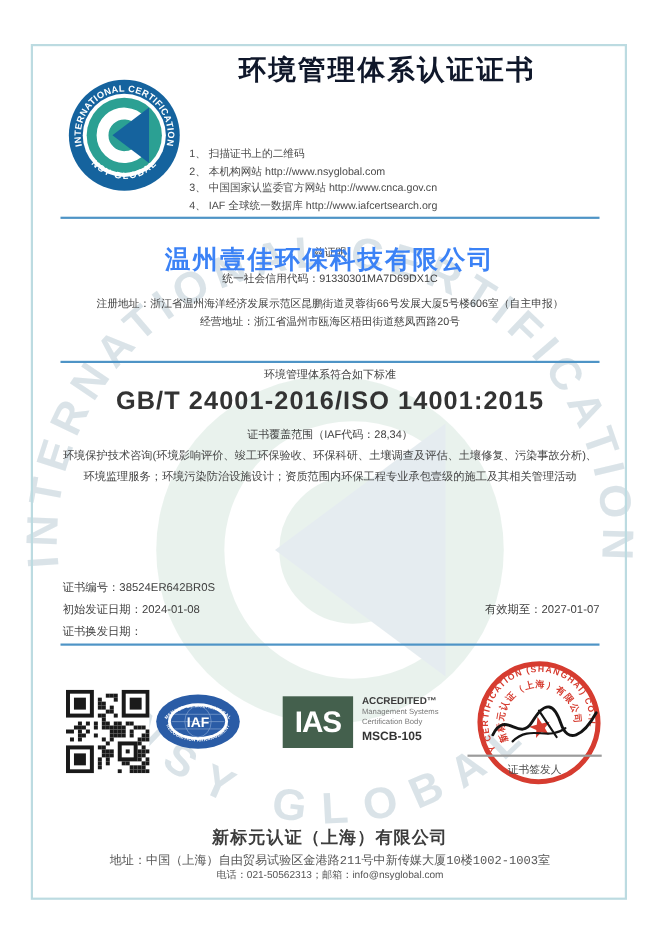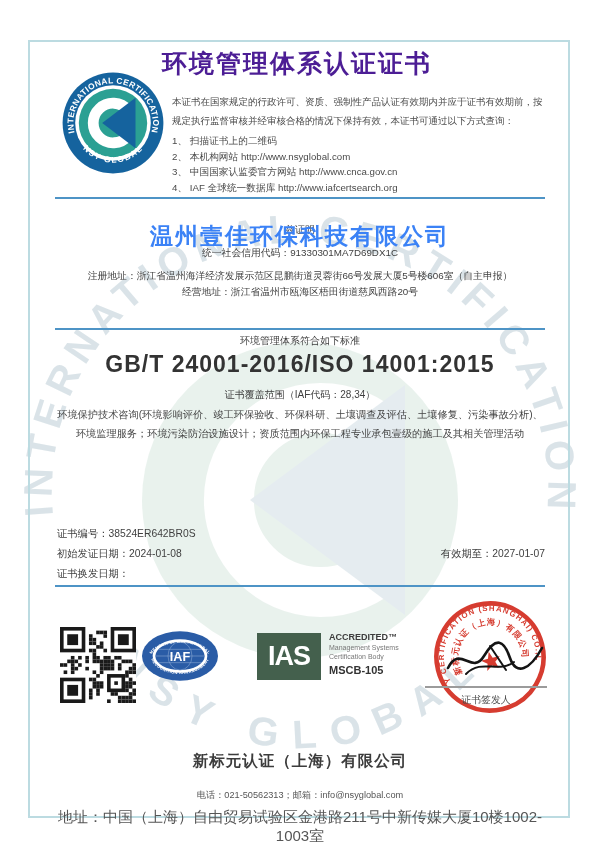--- a/index.html
+++ b/index.html
@@ -2,22 +2,22 @@
 <html><head>
 <meta charset="utf-8">
 <style>
   html,body{margin:0;padding:0;background:#ffffff;}
   .page{position:relative;width:600px;height:848px;background:#ffffff;overflow:hidden;
         font-family:"Liberation Sans","DejaVu Sans",sans-serif;color:#3f3f3f;}
   .abs{position:absolute;}
   .frame{left:28px;top:40px;width:538px;height:774px;border:2px solid #bcdbe1;}
   .watermark{left:0;top:200px;width:600px;height:600px;opacity:.5;pointer-events:none;}
   .logo{left:59px;top:69px;width:108px;height:108px;}
-  .title{left:162px;top:47px;width:380px;font-size:25px;font-weight:bold;
-         color:#4c1d95;letter-spacing:2px;}
+  .title{left:162px;top:47px;width:380px;text-align:center;font-size:25px;font-weight:bold;
+         color:#0f172a;letter-spacing:2px;}
   .intro{left:172px;top:93px;width:374px;font-size:9.5px;line-height:1.95;color:#4a4a4a;}
   .qlist{left:172px;top:133px;width:374px;font-size:9.7px;color:#4a4a4a;}
   .qlist div{line-height:15.5px;}
   .rule{left:55px;width:490px;height:0;border-top:2px solid #4e94c6;}
   .center-row{left:55px;width:490px;text-align:center;}
   .certify-label{top:203px;font-size:10px;color:#454545;margin-top:20px;}
   .company{top:221px;font-size:23px;font-weight:bold;color:#3b82f6;letter-spacing:2px;}
   .credit{top:247px;font-size:9.8px;}
   .addr1{top:270px;font-size:9.8px;}
   .addr2{top:286px;font-size:9.8px;}
@@ -36,21 +36,21 @@
            letter-spacing:-1px;}
   .ias-text{left:329px;top:632px;width:100px;}
   .ias-acc{font-size:9px;font-weight:bold;color:#3c3c3c;line-height:11px;}
   .ias-sub{font-size:7px;color:#787878;line-height:9px;}
   .ias-code{font-size:11px;font-weight:bold;color:#333;line-height:14px;margin-top:2px;}
   .stamp{left:430px;top:597px;width:120px;height:120px;}
   .signature{left:438px;top:628px;width:112px;height:62px;}
   .sig-line{left:425px;top:686px;width:122px;height:0;border-top:2px solid #9b9b9b;}
   .signer{left:425px;top:694px;width:122px;text-align:center;font-size:9.8px;color:#4c4c4c;}
   .f-company{top:751px;font-size:15.5px;font-weight:bold;color:#3c3c3c;letter-spacing:1px;}
-  .f-addr{top:808px;font-size:15px;color:#555;}
+  .f-addr{top:774px;font-size:11px;color:#555;font-family:Liberation Mono, monospace;}
   .f-contact{top:789px;font-size:9.2px;color:#555;}
 </style>
 </head>
 <body>
 
 <div class="page">
 
   <svg class="abs watermark" viewBox="0 0 600 600">
     <defs>
       <path id="wmTop" d="M 72.6,389.4 A 248,248 0 1 1 527.4,389.4"></path>
@@ -81,21 +81,20 @@
     <polygon points="48,60 85,32 85,88" fill="#15639e"></polygon>
     <text font-size="9.3" font-weight="bold" letter-spacing="0.4" fill="#ffffff">
       <textPath href="#lgTop" startOffset="50%" text-anchor="middle">INTERNATIONAL CERTIFICATION</textPath>
     </text>
     <text font-size="9.3" font-weight="bold" letter-spacing="1.5" fill="#ffffff">
       <textPath href="#lgBot" startOffset="50%" text-anchor="middle">NSY GLOBAL</textPath>
     </text>
   </svg>
 
   <div class="abs title">环境管理体系认证证书</div>
-  <div class="abs intro">本证书在国家规定的行政许可、资质、强制性产品认证有效期内并应于证书有效期前，按规定执行监督审核并经审核合格的情况下保持有效，本证书可通过以下方式查询：</div>
   <div class="abs qlist">
     <div>1、 扫描证书上的二维码</div>
     <div>2、 本机构网站 http://www.nsyglobal.com</div>
     <div>3、 中国国家认监委官方网站 http://www.cnca.gov.cn</div>
     <div>4、 IAF 全球统一数据库 http://www.iafcertsearch.org</div>
   </div>
 
   <div class="abs rule" style="top:197px"></div>
 
   <div class="abs center-row certify-label">兹证明</div>

